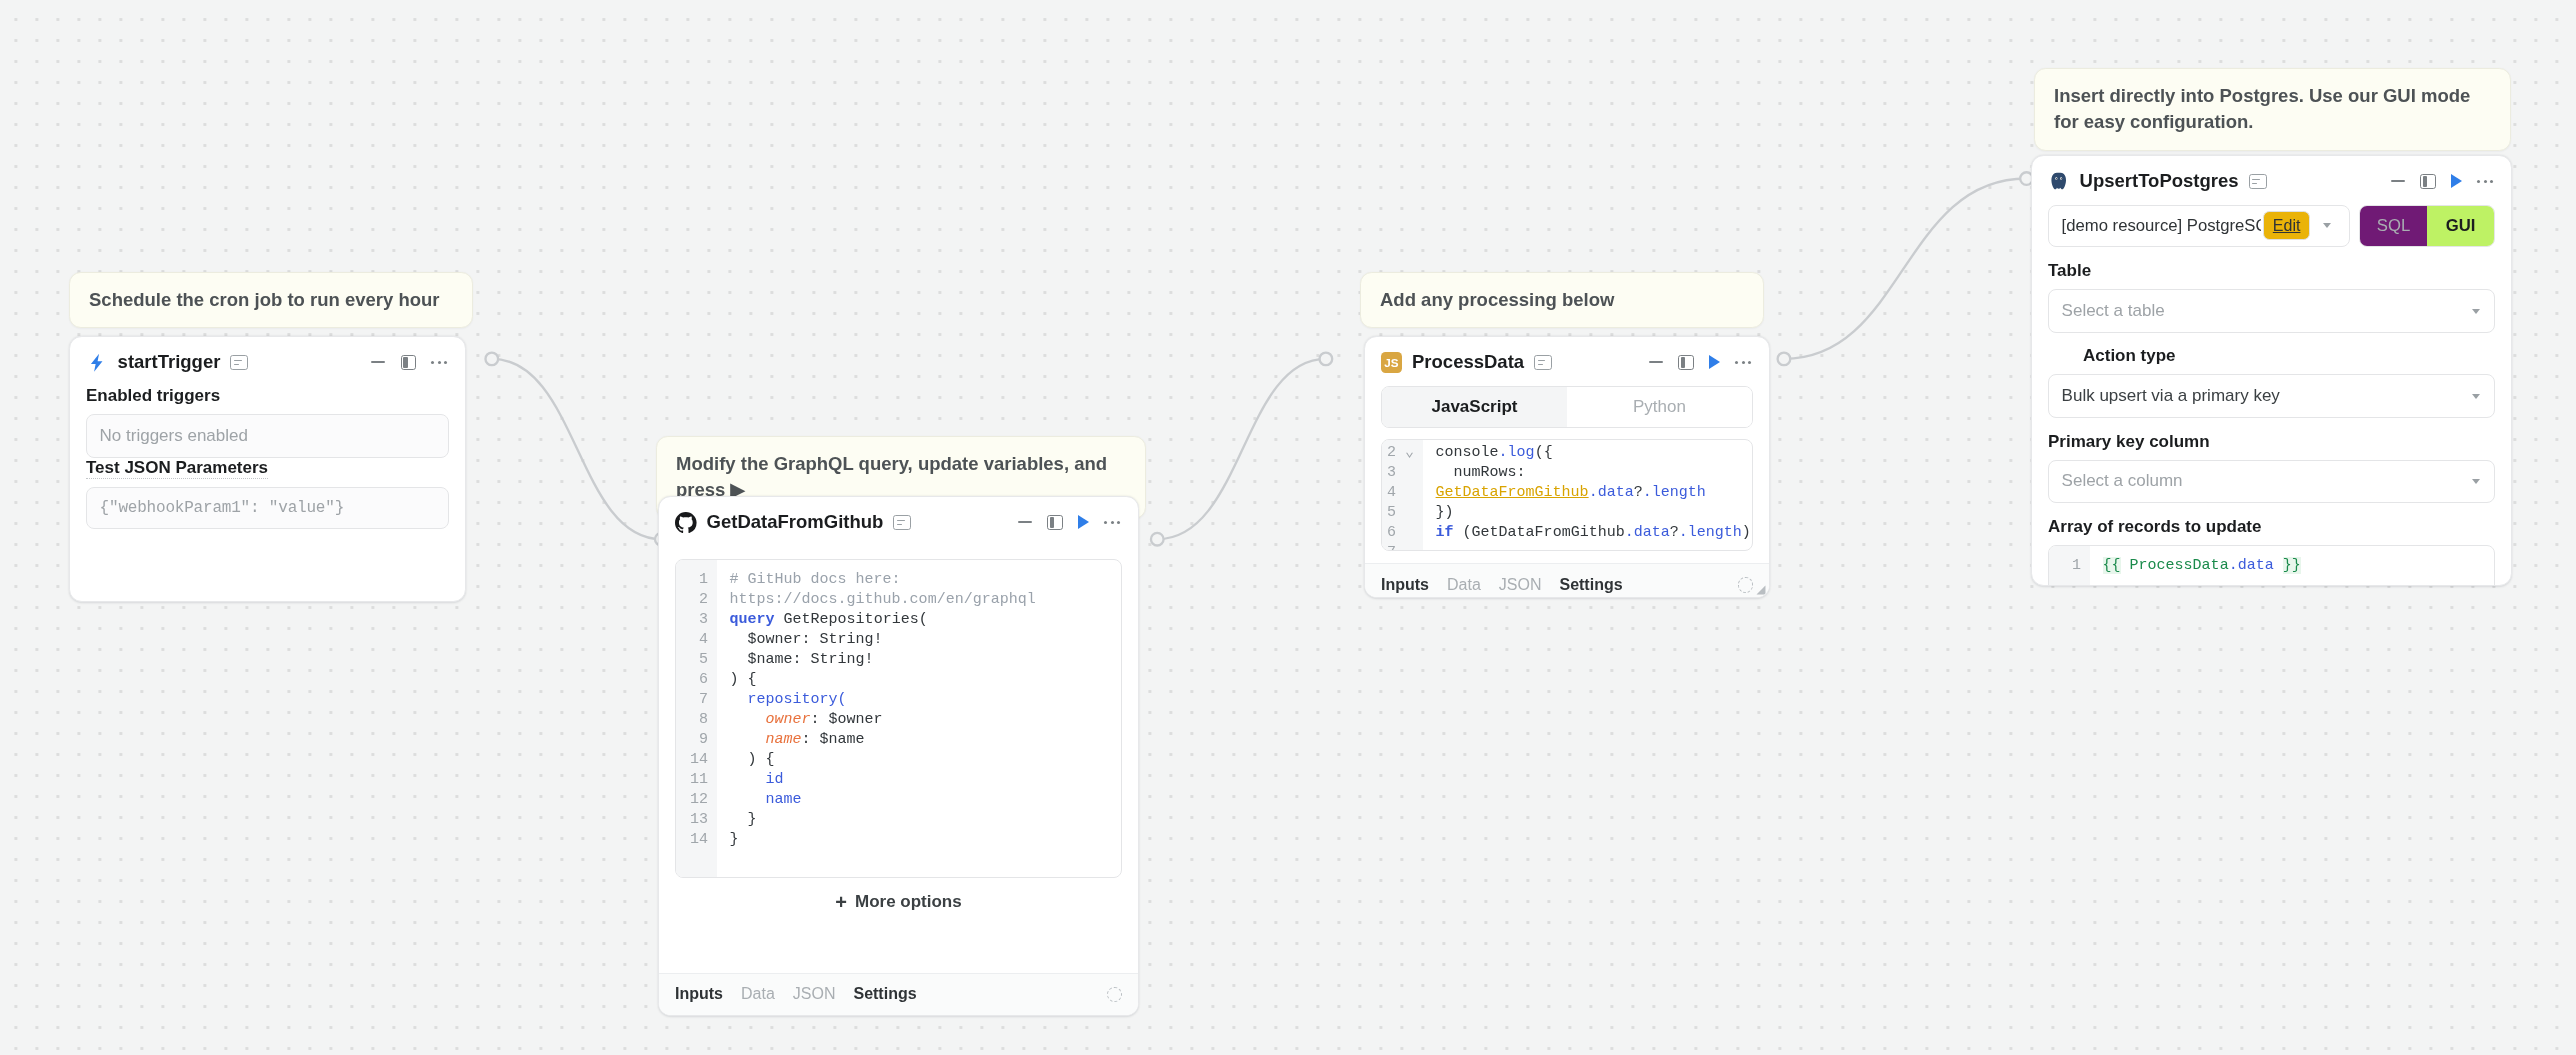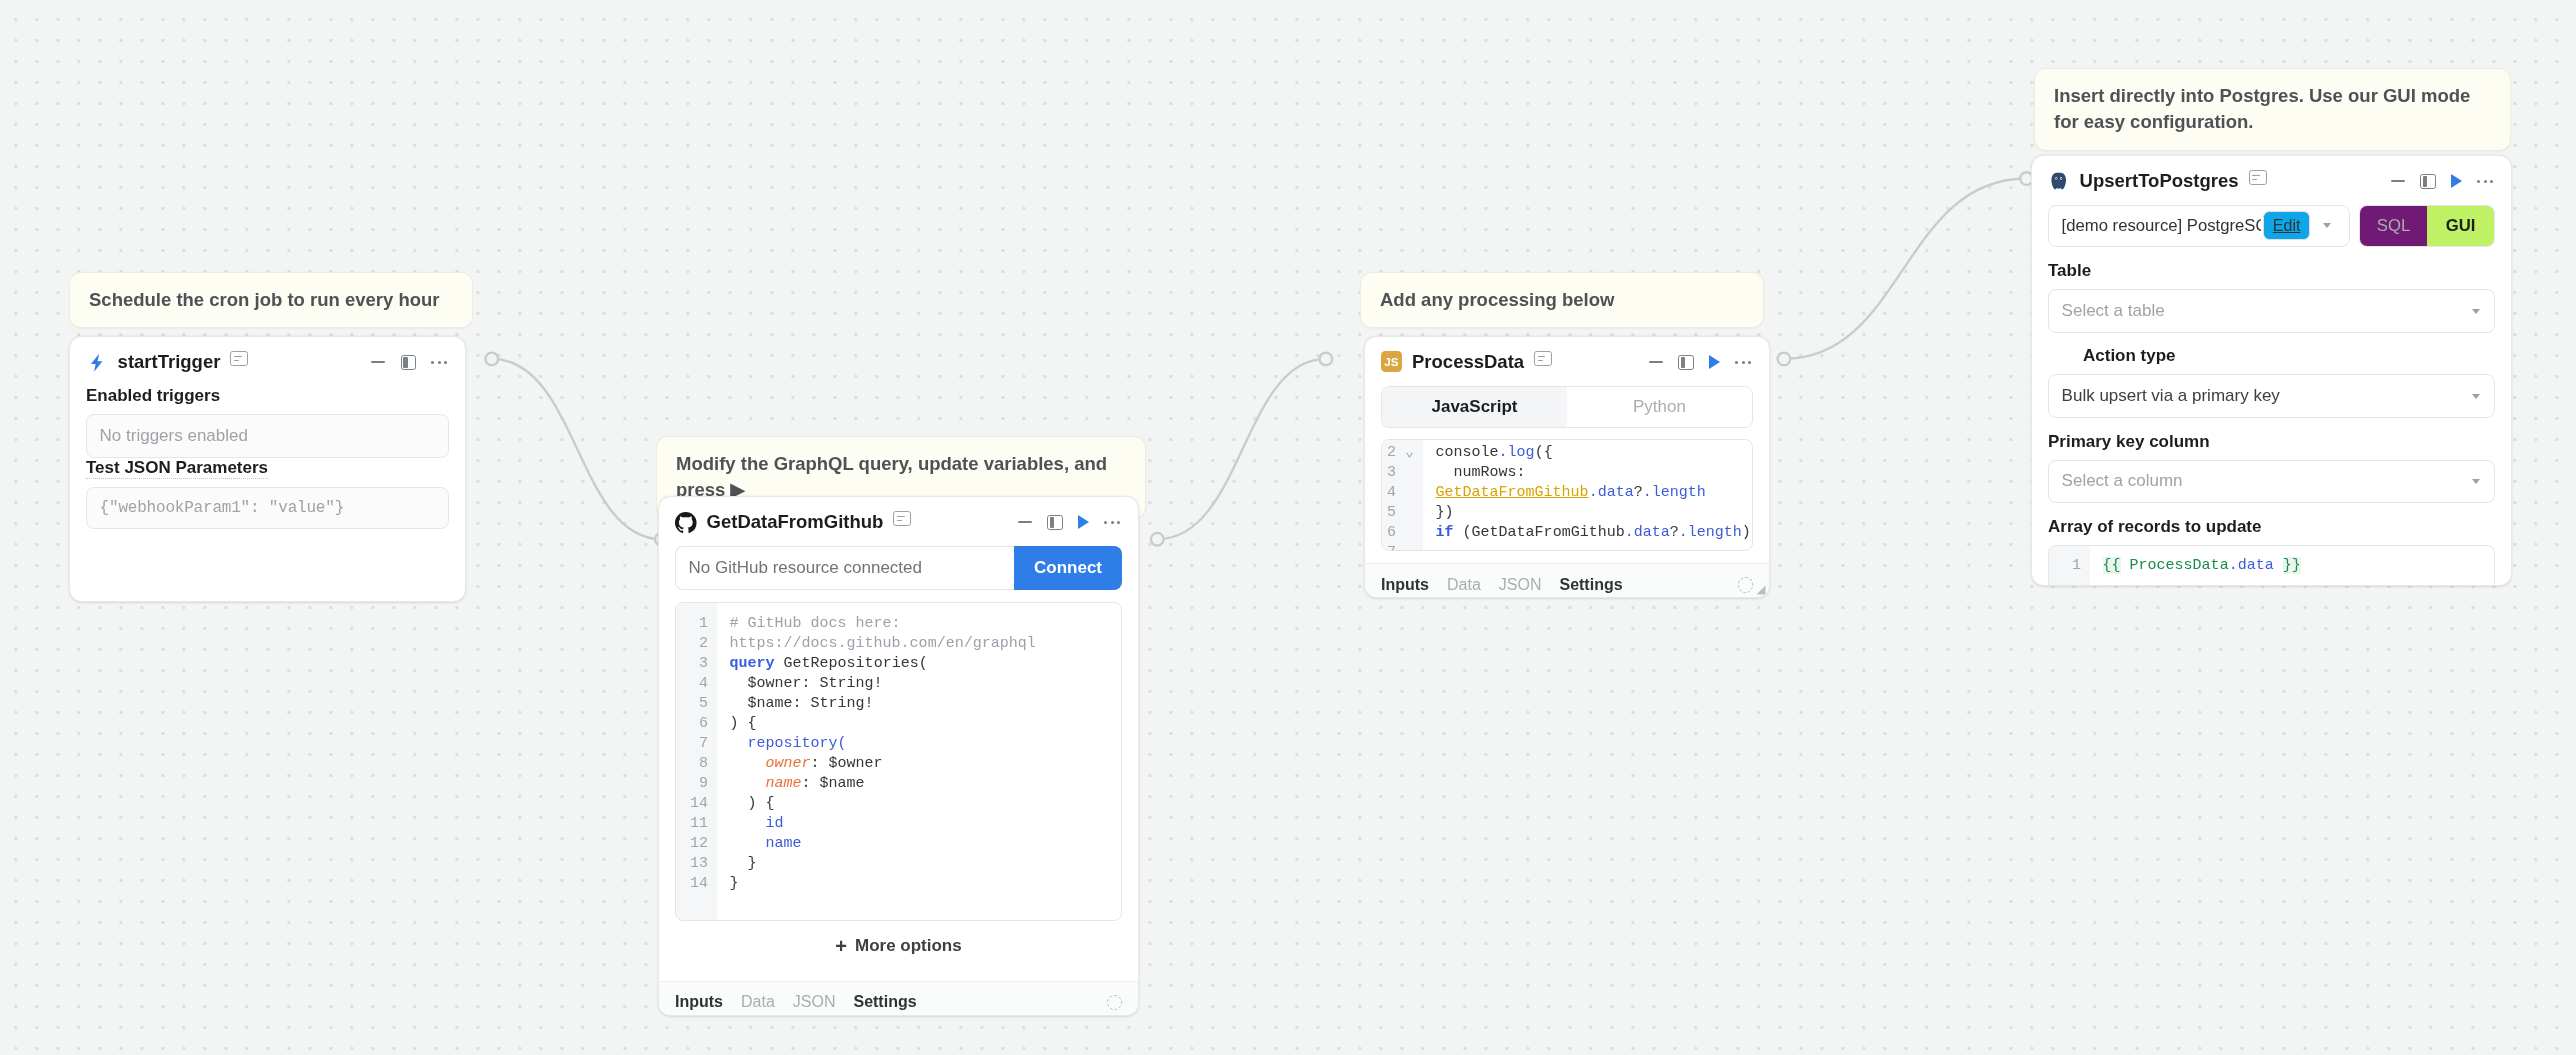--- a/index.html
+++ b/index.html
@@ -38,21 +38,21 @@
     position: absolute;
     background: #ffffff;
     border: 0.9px solid #e7e8ea;
     border-radius: 12.6px;
     box-shadow: 0 0.9px 2.7px rgba(16,24,40,.07), 0 0.9px 1.8px rgba(16,24,40,.05);
     display: flex;
     flex-direction: column;
     overflow: hidden;
   }
   .node-head {
-    display: flex; 
+    display: flex; align-items: center;
     padding: 14.4px 16px 9px 16px;
     gap: 10px;
   }
   .node-title {
     font-size: 18.5px; font-weight: 700; color: #1b1d1f;
     white-space: nowrap;
   }
   .node-head-spacer { flex: 1 1 auto; }
   .hdr-icons { display: flex; align-items: center; gap: 15.3px; padding-right: 1.8px; }
   .hdr-ico { color: #7b8084; display: flex; align-items: center; justify-content: center; }
@@ -146,21 +146,21 @@
 
   
   .res-row { display:flex; align-items:stretch; gap:9px; }
   .res-pick {
     flex:1 1 auto; display:flex; align-items:center;
     border:0.9px solid #e4e5e7; border-radius:8px; background:#ffffff;
     padding: 5.4px 7.2px 5.4px 12.6px; position:relative; overflow:hidden;
   }
   .res-name { font-size:16.7px; color:#2f3336; white-space:nowrap; overflow:hidden; }
   .res-edit {
-    border:0.9px solid #dfe1e3; border-radius:6.3px; background:#0ea5e9;
+    border:0.9px solid #dfe1e3; border-radius:6.3px; background:#eab308;
     font-size:16px; color:#2f3336; padding:4.5px 9px; margin-left:1.8px;text-decoration:underline;
   }
   .res-caret { padding: 0 9px 0 12.6px; display:flex; align-items:center; }
   .sqlgui { display:flex; border:0.9px solid #e4e5e7; border-radius:8px; overflow:hidden; width:144px; }
   .sqlgui div { flex:1 1 0; text-align:center; font-size:16.7px; padding:10px 0; }
   .sqlgui .off { background:#701a75; color:#a9aeb2; }
   .sqlgui .on  { background:#bef264; color:#1b1d1f; font-weight:700; }
 
   
   .ico-min { width:14.4px; height:1.8px; background:#7b8084; border-radius:1.8px; }
@@ -275,24 +275,20 @@
         <span class="hdr-ico">
             <span class="ico-dots">
               <span></span>
               <span></span>
               <span></span>
             </span>
           </span>
       </span>
     </div>
     <div class="node-body">
-      <div class="conn-row">
-        <div class="conn-input">No GitHub resource connected</div>
-        <div class="conn-btn">Connect</div>
-      </div>
       <div class="code" style="margin-top:12.6px; height:319px;">
         <div class="gutter">
             <div>1</div>
             <div></div>
             <div>2</div>
             <div>3</div>
             <div>4</div>
             <div>5</div>
             <div>6</div>
             <div>7</div>

